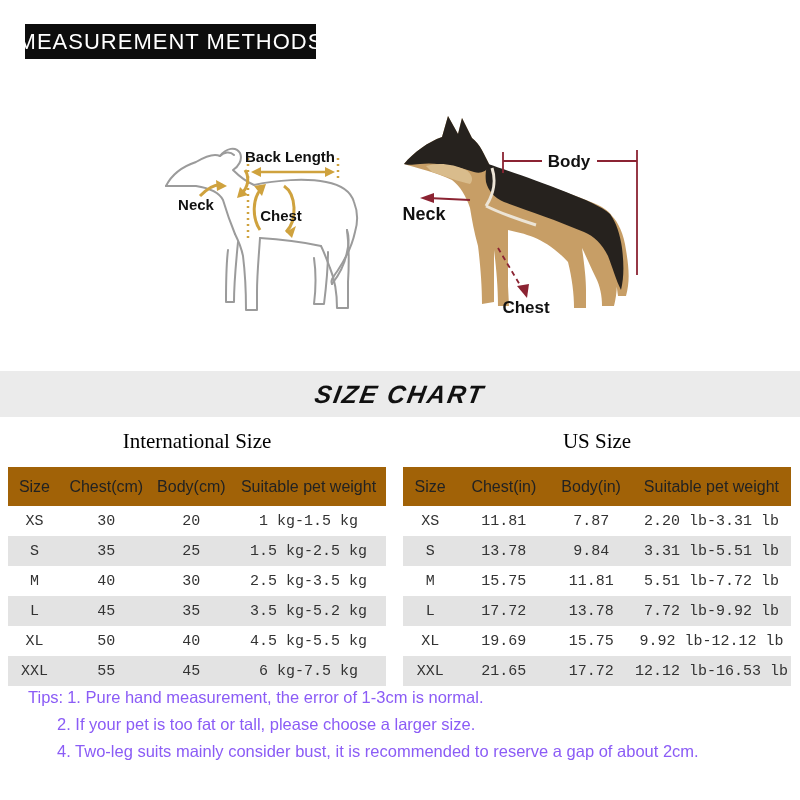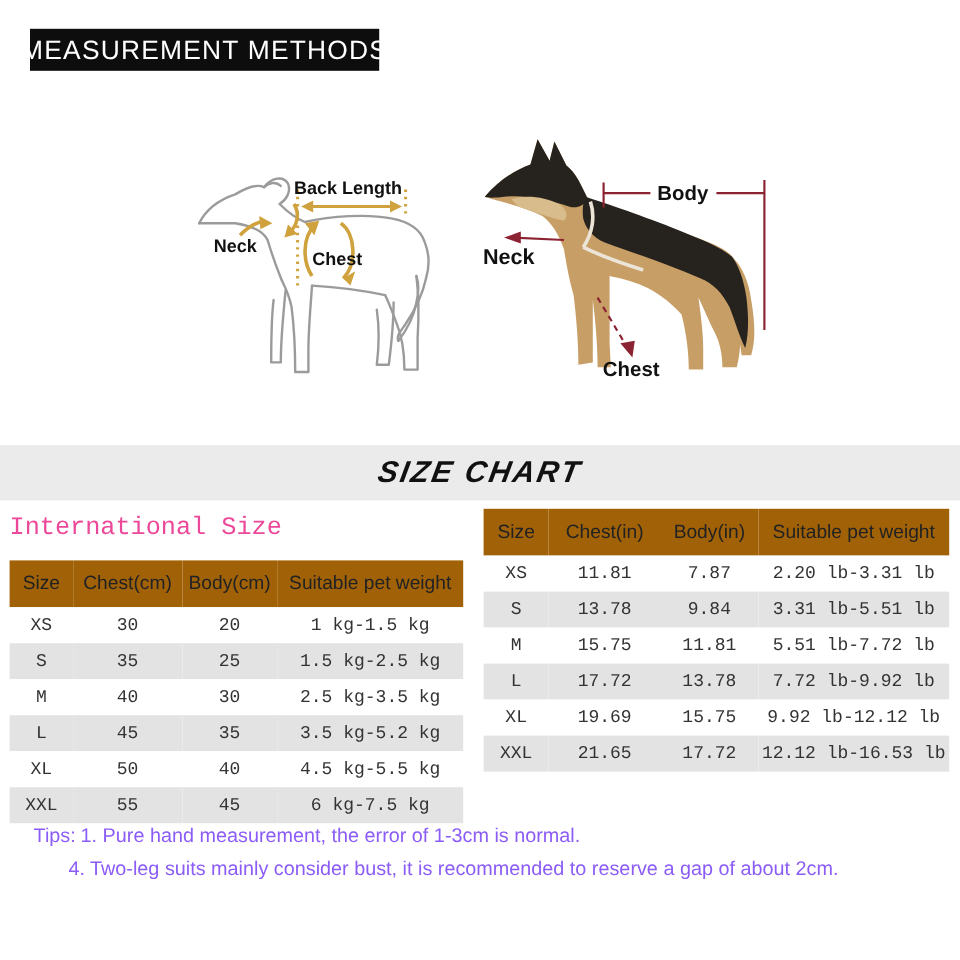--- a/index.html
+++ b/index.html
@@ -24,21 +24,21 @@
   }
   .band .sc-text{
     font-size:25px;font-weight:800;font-style:italic;letter-spacing:2px;color:#111;
     transform:skewX(-10deg);white-space:nowrap;
   }
   
   .tablebox{position:absolute;top:424px;}
   .tablebox.intl{left:8px;width:378px;}
   .tablebox.us{left:403px;width:388px;}
   .table-title{
-    text-align:left;font-family:Liberation Mono, monospace;font-size:21px;color:#ec4899;
+    text-align:center;font-family:Liberation Serif, serif;font-size:21px;color:#000000;
     height:43px;line-height:34px;
   }
   table.sizes{width:100%;border-collapse:collapse;table-layout:fixed;}
   table.sizes th{
     background:#a16207;height:37px;font-size:16px;font-weight:400;color:#222;
   }
   table.sizes td{height:28px;text-align:center;font-size:15px;color:#333;font-family:Liberation Mono, monospace;}
   table.sizes col.c-size{width:14%;}
   table.sizes col.c-chest{width:24%;}
   table.sizes col.c-body{width:21%;}
@@ -182,20 +182,21 @@
           <td>XXL</td>
           <td>55</td>
           <td>45</td>
           <td>6 kg-7.5 kg</td>
         </tr>
       </tbody>
     </table>
 </div>
 
 <div class="tablebox us">
+  <div class="table-title">US Size</div>
   <table class="sizes">
     <colgroup>
         <col class="c-size">
         <col class="c-chest">
         <col class="c-body">
         <col class="c-weight">
       </colgroup>
   <thead>
         <tr>
           <th>Size</th>
@@ -240,14 +241,15 @@
           <td>21.65</td>
           <td>17.72</td>
           <td>12.12 lb-16.53 lb</td>
         </tr>
       </tbody>
     </table>
 </div>
 
 <div class="tips">
     <div class="tline"><span class="tips-label">Tips:</span><span>1. Pure hand measurement, the error of 1-3cm is normal.</span></div>
+    <div class="tline indent"><span>2. If your pet is too fat or tall, please choose a larger size.</span></div>
     <div class="tline indent"><span>4. Two-leg suits mainly consider bust, it is recommended to reserve a gap of about 2cm.</span></div>
   </div>
 
 </body></html>

